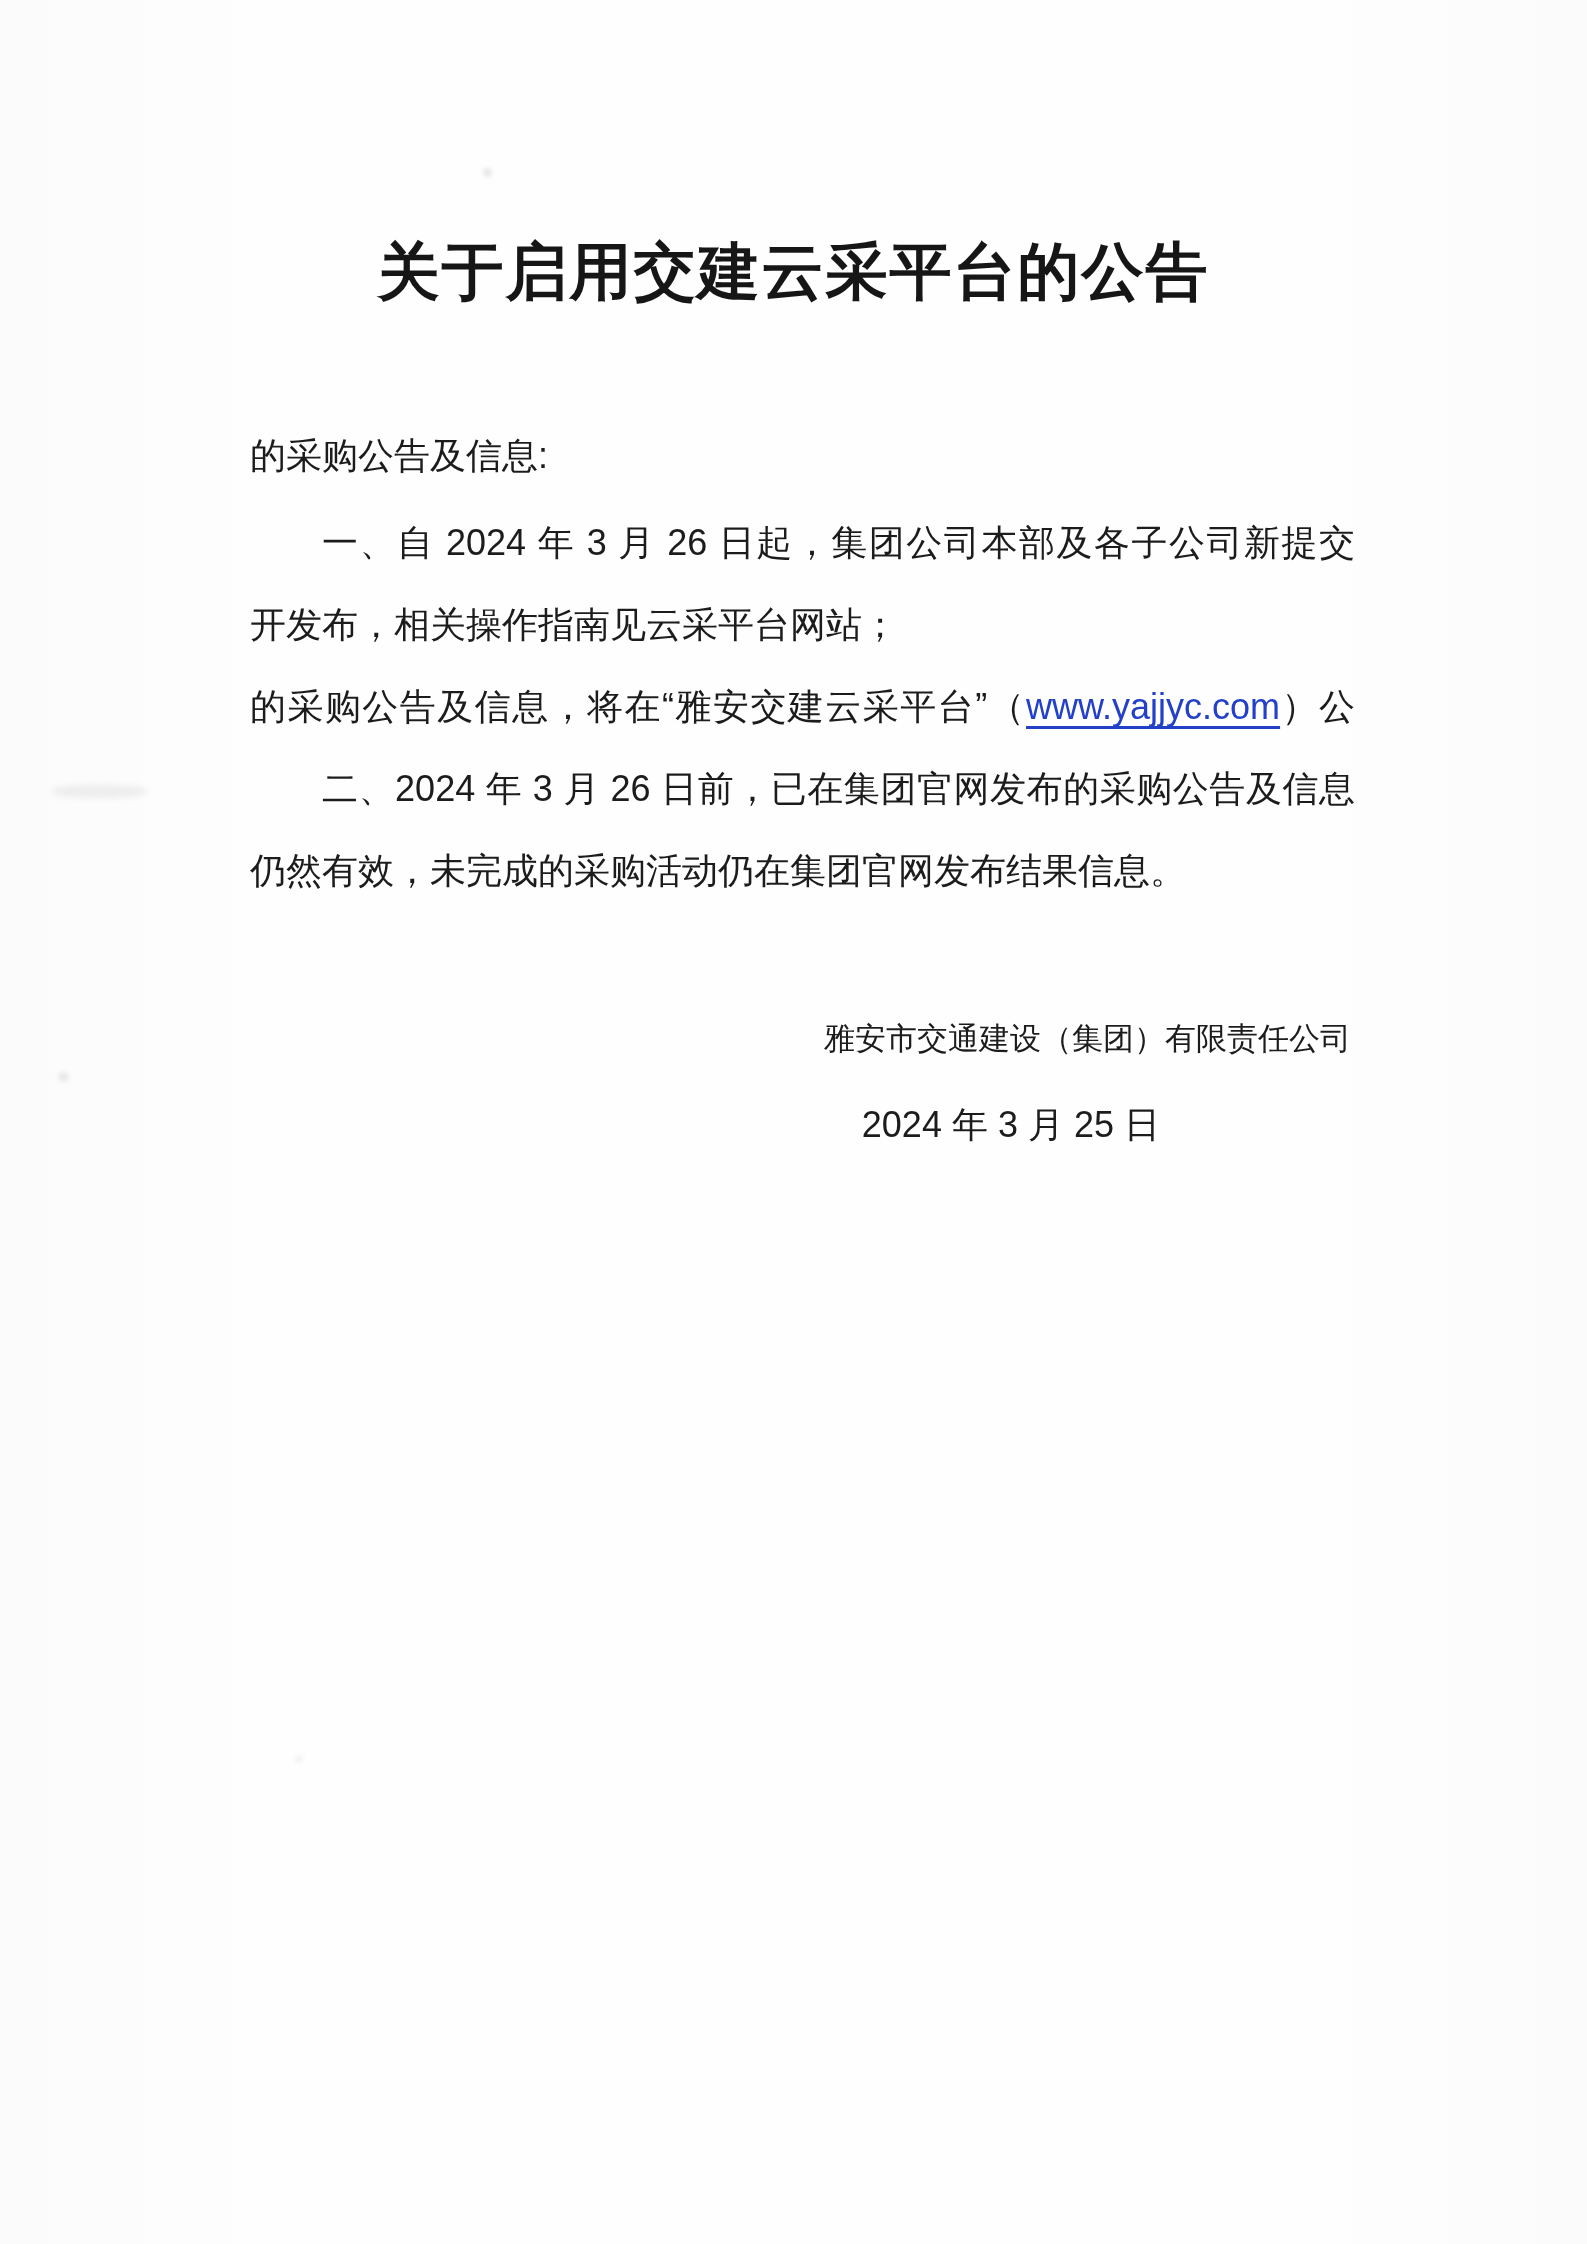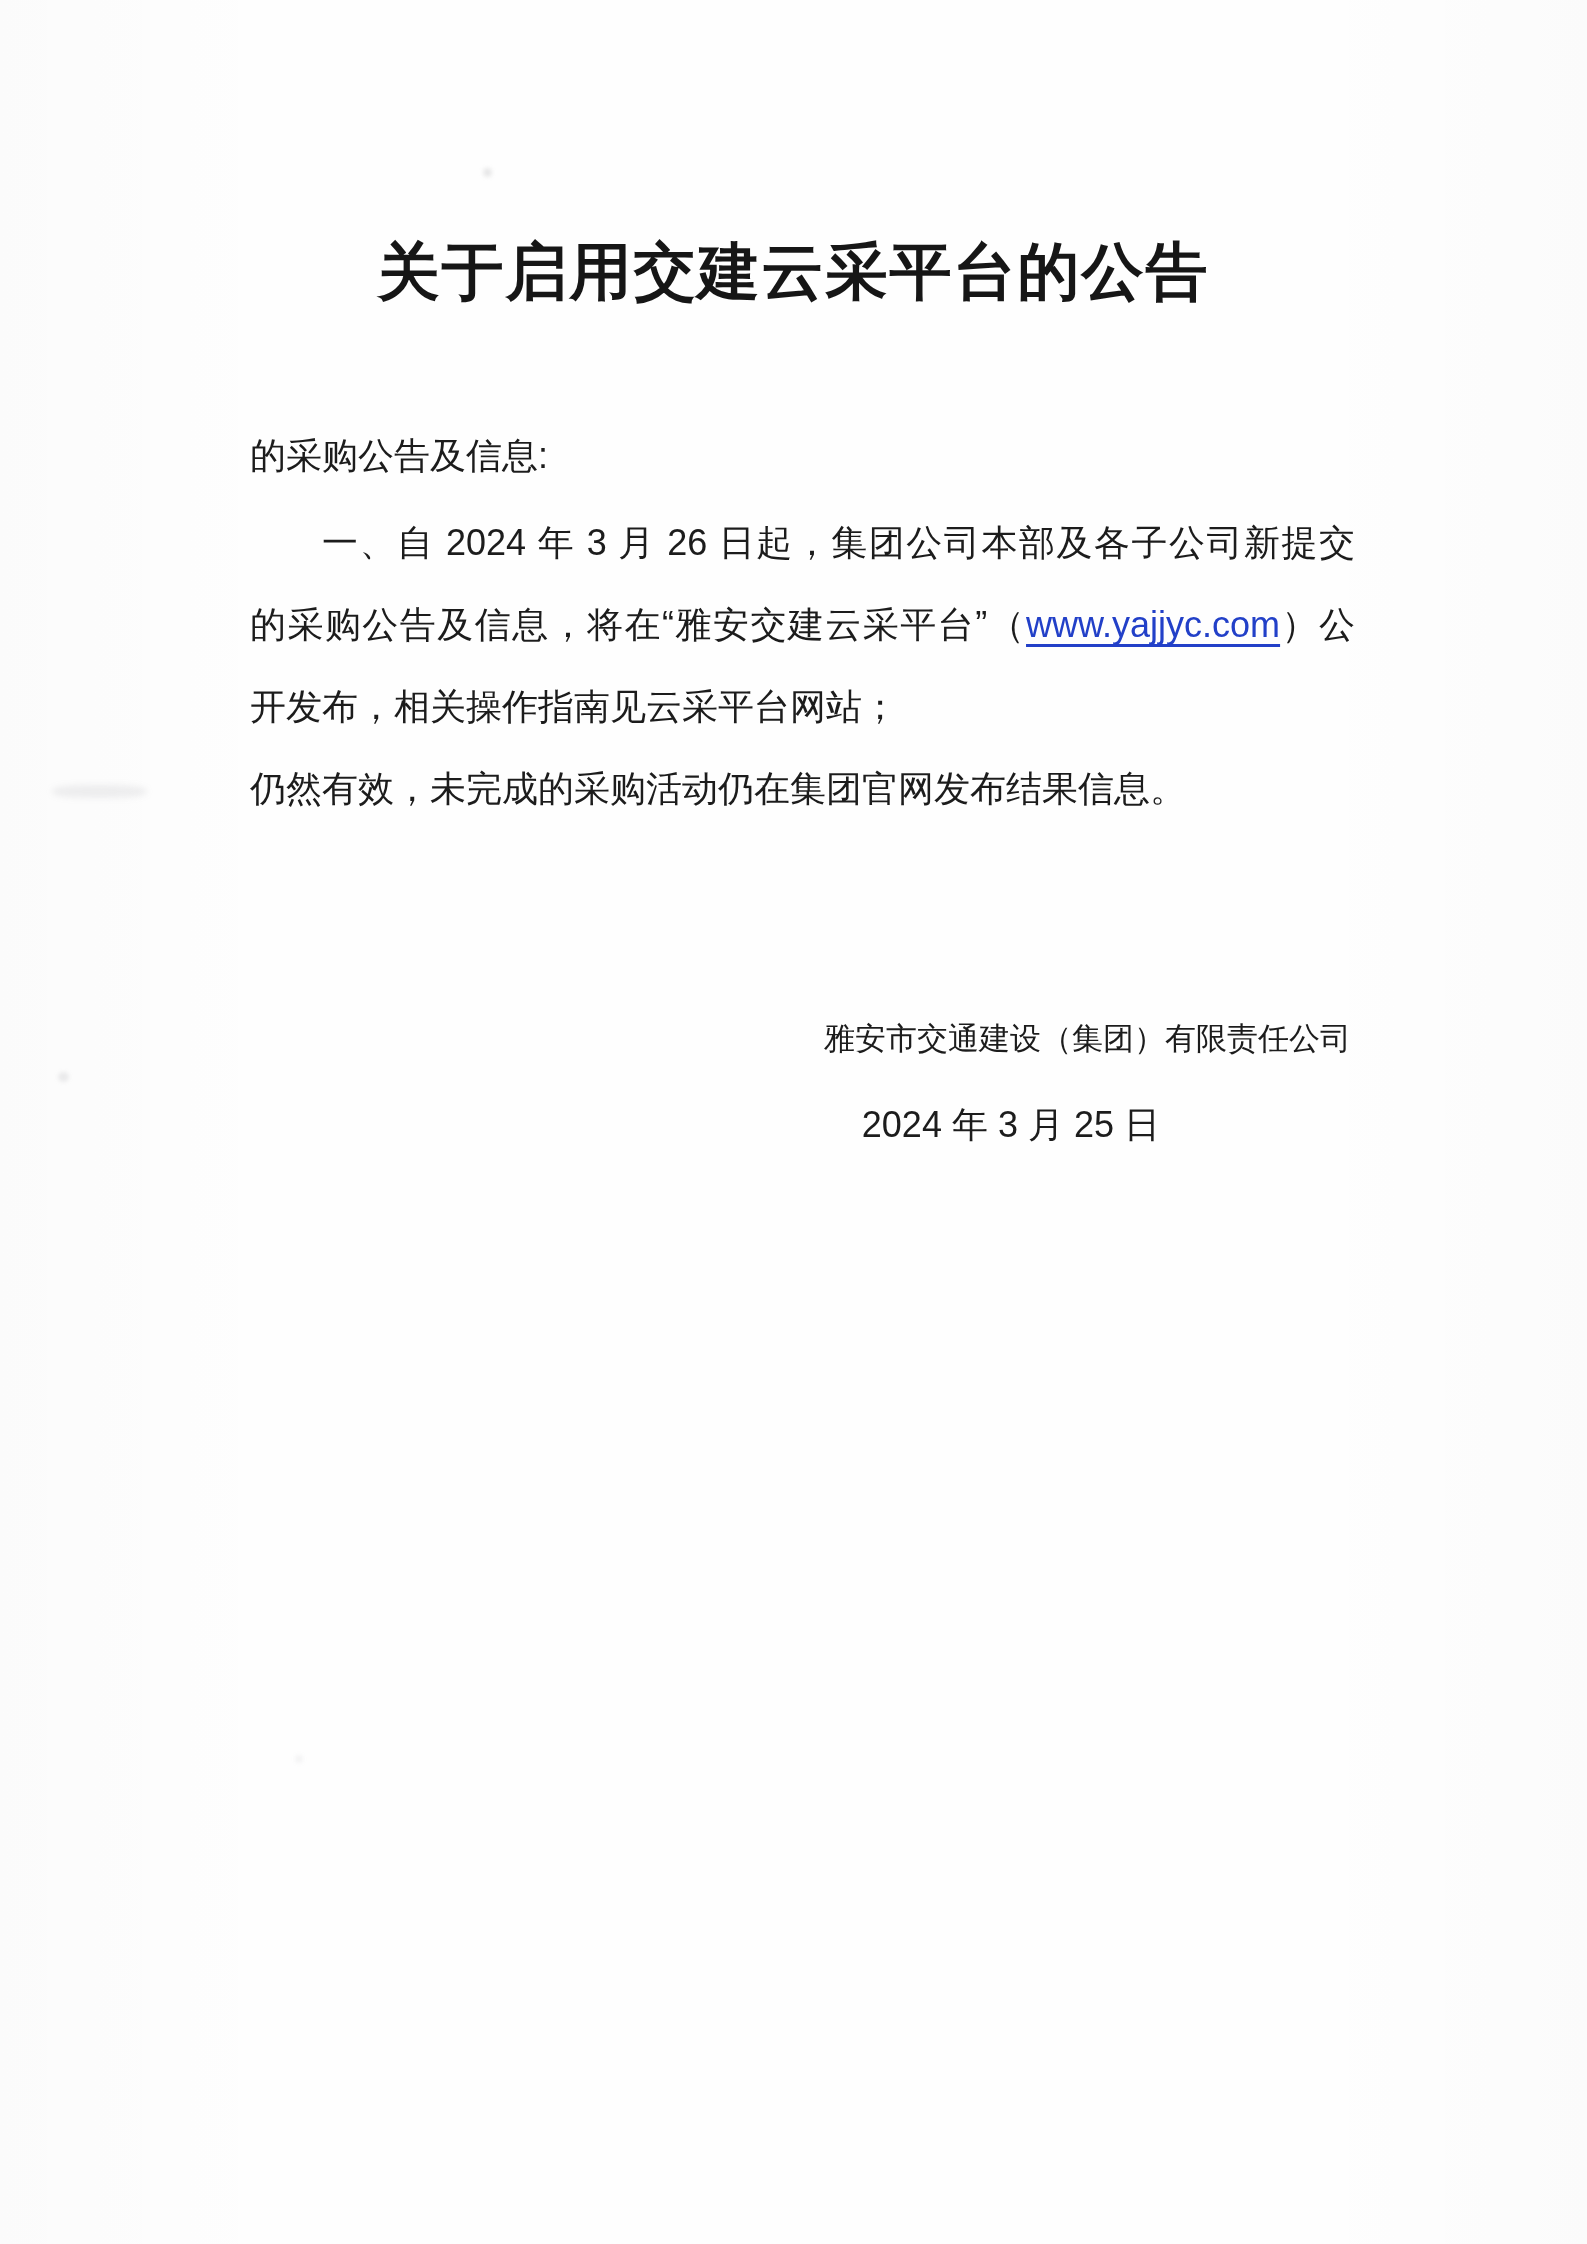--- a/index.html
+++ b/index.html
@@ -76,22 +76,23 @@
 <body>
 
 <div class="page">
 
   <div class="doc-title">关于启用交建云采平台的公告</div>
 
   <div class="salutation">的采购公告及信息:</div>
 
   <div class="body-block">
     <div class="line fill indent">一、自 2024 年 3 月 26 日起，集团公司本部及各子公司新提交</div>
+    <div class="line">开发布，相关操作指南见云采平台网站；</div>
     <div class="line fill"><span>的采购公告及信息，将在“雅安交建云采平台”（</span><a class="hyperlink">www.yajjyc.com</a><span>）公</span></div>
-    <div class="line">开发布，相关操作指南见云采平台网站；</div>
+    <div class="line fill indent">二、2024 年 3 月 26 日前，已在集团官网发布的采购公告及信息</div>
     <div class="line">仍然有效，未完成的采购活动仍在集团官网发布结果信息。</div>
   </div>
 
   <div class="signature">雅安市交通建设（集团）有限责任公司</div>
 
   <div class="doc-date">2024 年 3 月 25 日</div>
 
   <div class="artifact a1"></div>
   <div class="artifact a2"></div>
   <div class="artifact a3"></div>

